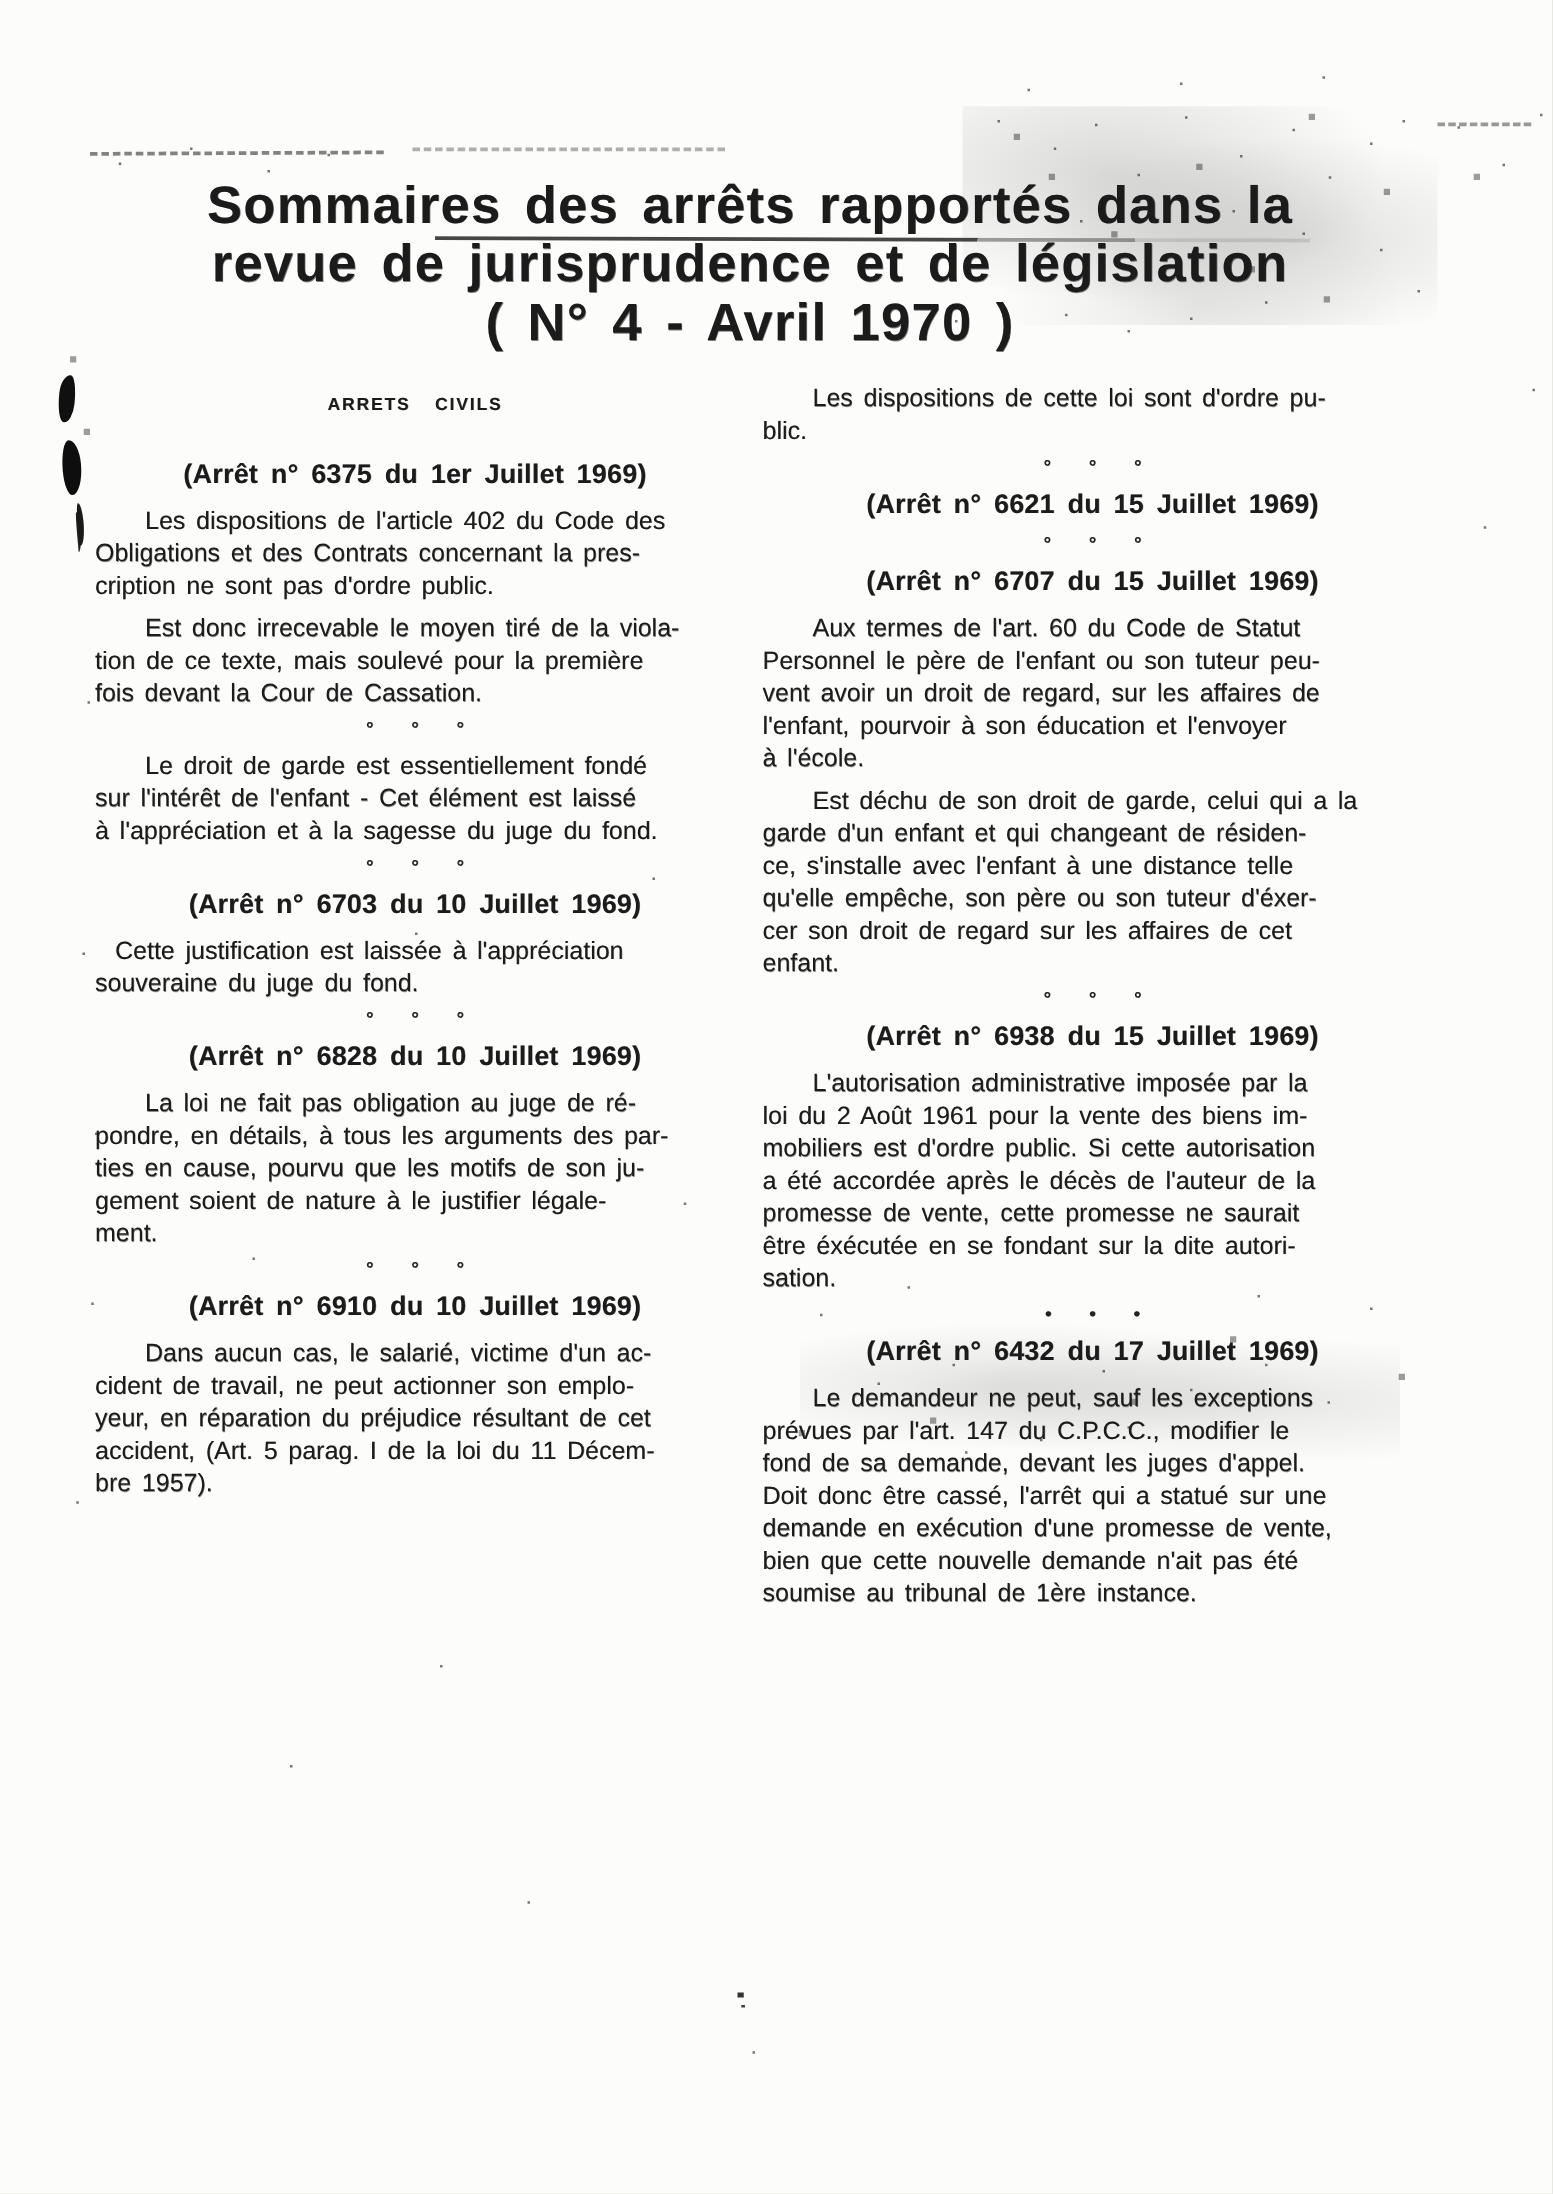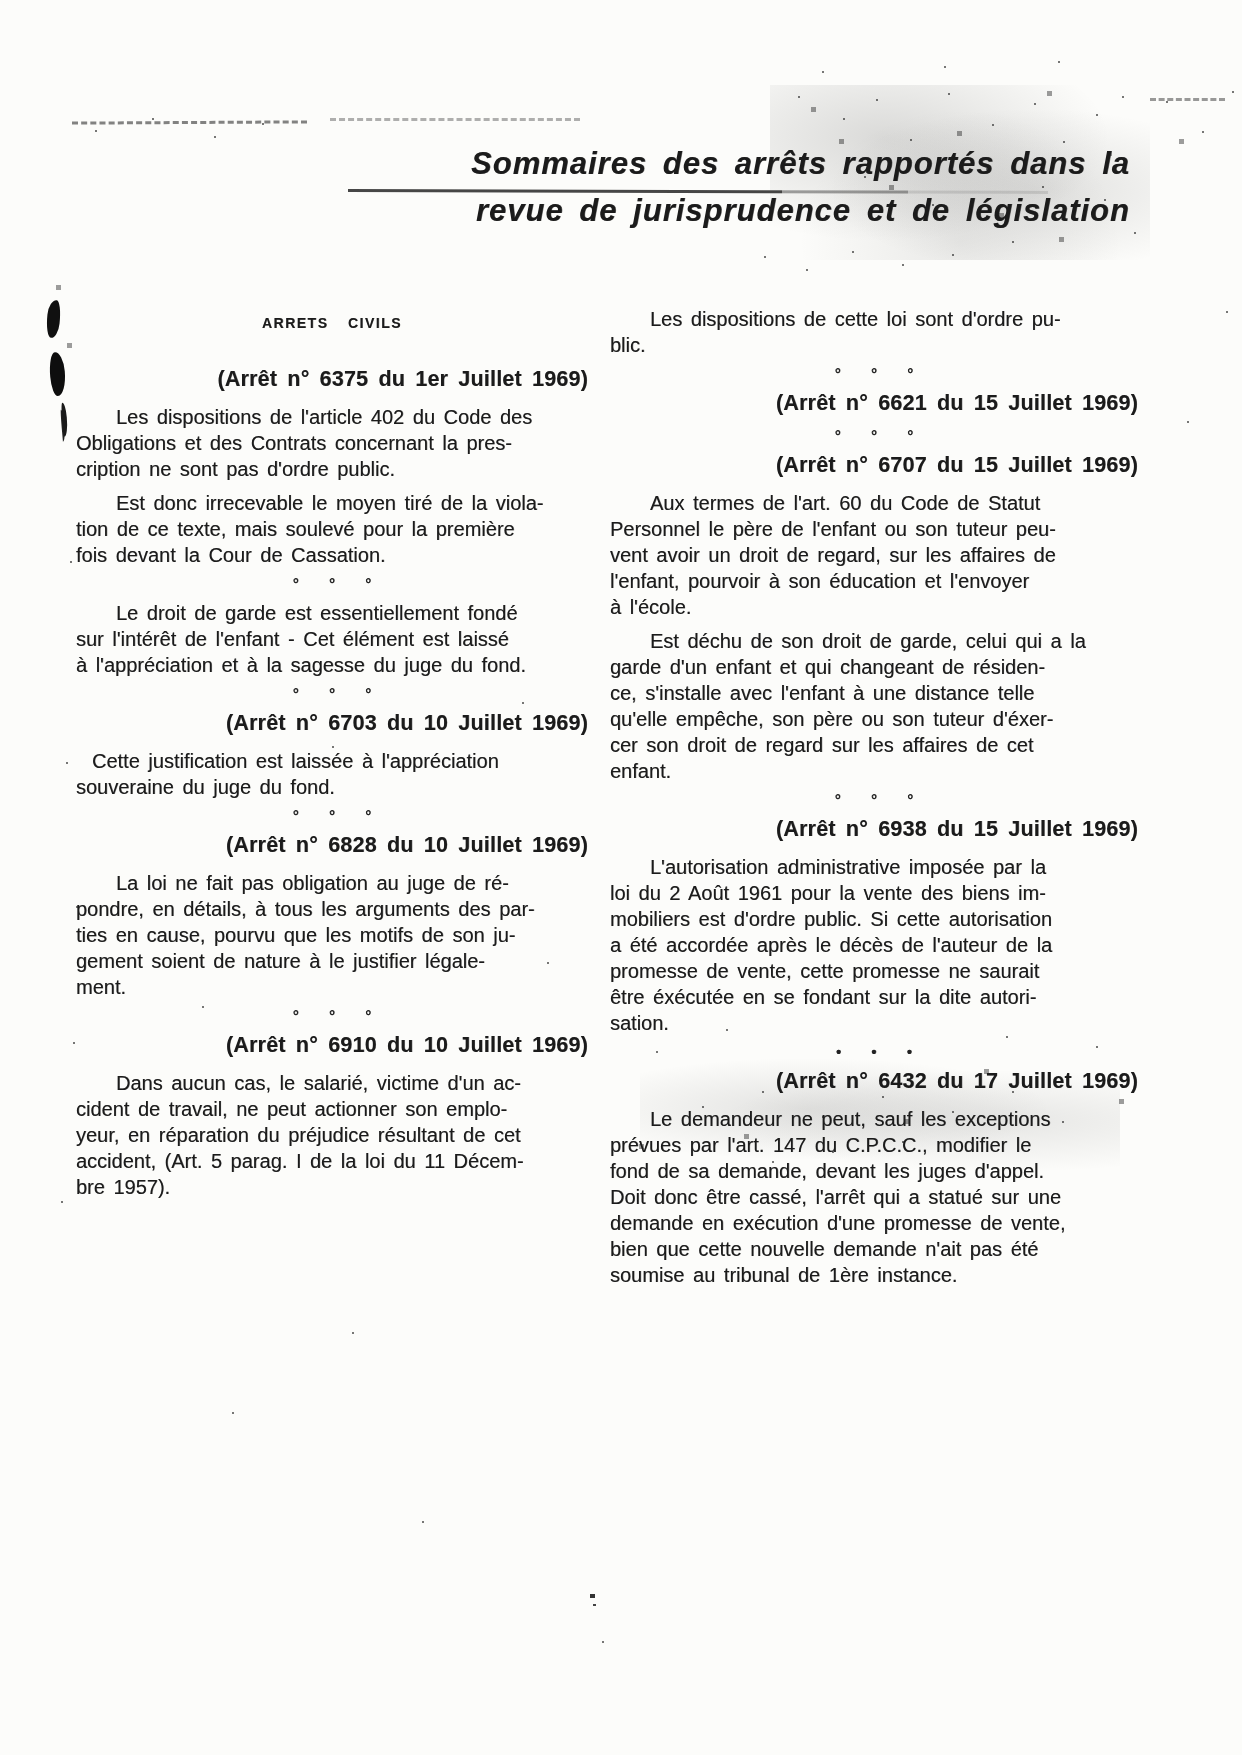--- a/index.html
+++ b/index.html
@@ -8,26 +8,25 @@
     width:1242px; height:1755px;
     margin:0 auto;
     background:#fcfcfa;
     overflow:hidden;
     font-family:"Liberation Sans", sans-serif;
     color:#1b1b1b;
   }
   
   .title-block {
     position:absolute; top:140px; left:70px; width:1060px;
-    text-align:right;
+    text-align:center;
     font-weight:bold;
-    font-size:31px; line-height:47px;
+    font-size:42px; line-height:47px;
     letter-spacing:1px; word-spacing:6px;
     text-shadow:0.5px 0.4px 0 rgba(20,20,20,.55);
-    font-style:italic;
   }
   .title-underline {
     position:absolute; left:348px; top:190px; width:700px; height:3px;
     background:linear-gradient(90deg, rgba(25,25,25,.8) 0 62%, rgba(25,25,25,.4) 62% 80%, rgba(25,25,25,.12) 80%);
     transform:rotate(0.15deg);
   }
   
   .col {
     position:absolute; top:304px;
     font-size:20px; line-height:26px;
@@ -36,21 +35,21 @@
   }
   .col-left  { left:76px;  width:512px; }
   .col-right { left:610px; width:528px; }
   .col h2 {
     margin:6px 0 30px; font-size:14px; line-height:26px;
     text-align:center; font-weight:bold;
     letter-spacing:1.5px; word-spacing:14px;
   }
   .col h3 {
     margin:0 0 12px; font-size:21.5px; line-height:26px;
-    text-align:right; font-weight:bold;
+    text-align:center; font-weight:bold;
     letter-spacing:0.2px; word-spacing:4px;
   }
   .col p {
     margin:0 0 8px;
     white-space:pre-line;
     text-indent:40px;
     word-spacing:3px;
   }
   .col p.tight { margin-bottom:2px; }
   .col p.small-indent { text-indent:16px; }
@@ -140,20 +139,21 @@
   <div class="smudge-6432"></div>
   <div class="speckles-small"></div>
   <div class="speckles-big"></div>
   <div class="blob-a"></div>
   <div class="blob-b"></div>
   <div class="bottom-mark"></div>
 
   <div class="title-block">
     <div>Sommaires des arrêts rapportés dans la</div>
     <div>revue de jurisprudence et de législation</div>
+    <div>( N° 4 - Avril 1970 )</div>
   </div>
   <div class="title-underline"></div>
 
   <div class="col col-left">
     <h2>ARRETS CIVILS</h2>
 
     <section>
       <h3>(Arrêt n° 6375 du 1er Juillet 1969)</h3>
       <p>Les dispositions de l'article 402 du Code des
 Obligations et des Contrats concernant la pres-

